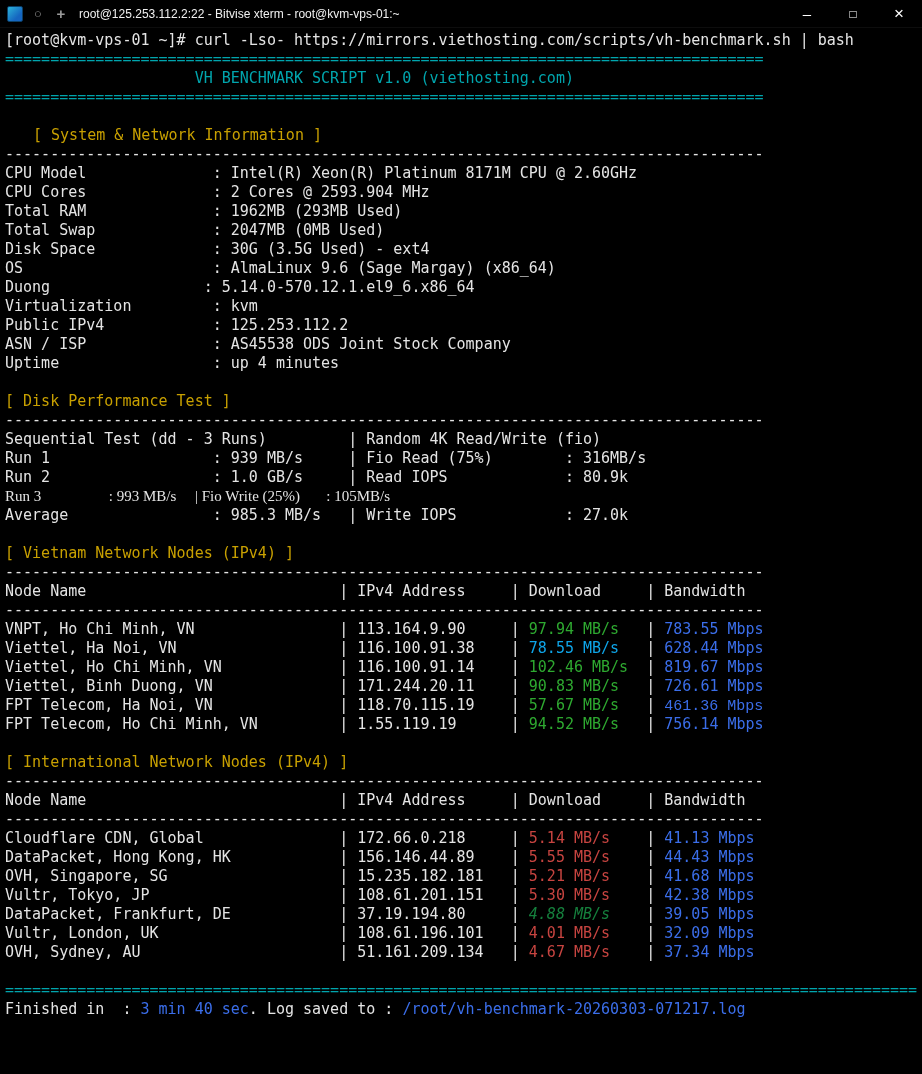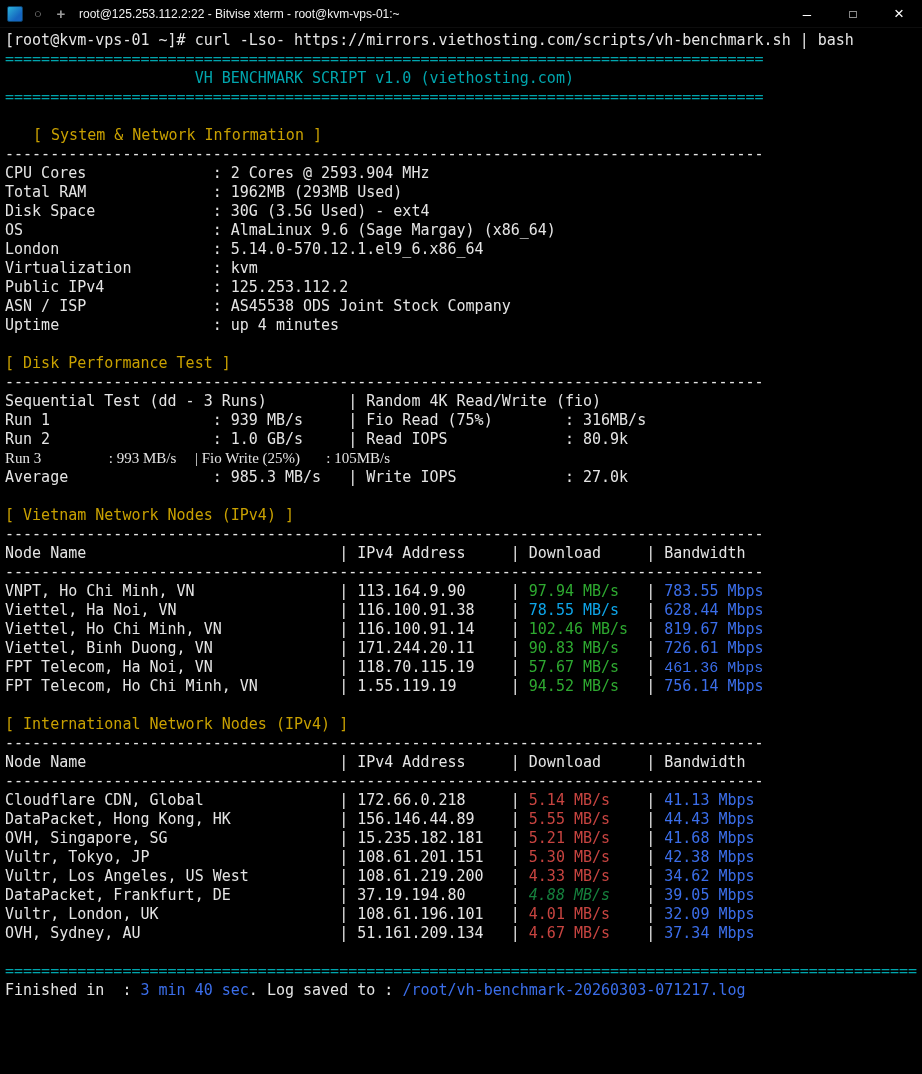--- a/index.html
+++ b/index.html
@@ -71,25 +71,27 @@
     </div>
   </div>
   <div class="terminal">
       <div class="term-line"><span style="color: rgb(228, 228, 228);">[root@kvm-vps-01 ~]# curl -Lso- https://mirrors.viethosting.com/scripts/vh-benchmark.sh | bash</span></div>
       <div class="term-line"><span style="color: rgb(0, 165, 173);">====================================================================================</span></div>
       <div class="term-line"><span style="color: rgb(0, 165, 173);">                     VH BENCHMARK SCRIPT v1.0 (viethosting.com)</span></div>
       <div class="term-line"><span style="color: rgb(0, 165, 173);">====================================================================================</span></div>
       <div class="term-line">&nbsp;</div>
       <div class="term-line"><span style="color: rgb(200, 160, 0); margin-left: 28px;">[ System &amp; Network Information ]</span></div>
       <div class="term-line"><span style="color: rgb(228, 228, 228);">------------------------------------------------------------------------------------</span></div>
+      <div class="term-line"><span style="color: rgb(228, 228, 228);">CPU Model              : Intel(R) Xeon(R) Platinum 8171M CPU @ 2.60GHz</span></div>
       <div class="term-line"><span style="color: rgb(228, 228, 228);">CPU Cores              : 2 Cores @ 2593.904 MHz</span></div>
       <div class="term-line"><span style="color: rgb(228, 228, 228);">Total RAM              : 1962MB (293MB Used)</span></div>
+      <div class="term-line"><span style="color: rgb(228, 228, 228);">Total Swap             : 2047MB (0MB Used)</span></div>
       <div class="term-line"><span style="color: rgb(228, 228, 228);">Disk Space             : 30G (3.5G Used) - ext4</span></div>
       <div class="term-line"><span style="color: rgb(228, 228, 228);">OS                     : AlmaLinux 9.6 (Sage Margay) (x86_64)</span></div>
-      <div class="term-line"><span style="color: rgb(228, 228, 228);">London                 : 5.14.0-570.12.1.el9_6.x86_64</span></div>
+      <div class="term-line"><span style="color: rgb(228, 228, 228);">Duong                 : 5.14.0-570.12.1.el9_6.x86_64</span></div>
       <div class="term-line"><span style="color: rgb(228, 228, 228);">Virtualization         : kvm</span></div>
       <div class="term-line"><span style="color: rgb(228, 228, 228);">Public IPv4            : 125.253.112.2</span></div>
       <div class="term-line"><span style="color: rgb(228, 228, 228);">ASN / ISP              : AS45538 ODS Joint Stock Company</span></div>
       <div class="term-line"><span style="color: rgb(228, 228, 228);">Uptime                 : up 4 minutes</span></div>
       <div class="term-line">&nbsp;</div>
       <div class="term-line"><span style="color: rgb(200, 160, 0);">[ Disk Performance Test ]</span></div>
       <div class="term-line"><span style="color: rgb(228, 228, 228);">------------------------------------------------------------------------------------</span></div>
       <div class="term-line"><span style="color: rgb(228, 228, 228);">Sequential Test (dd - 3 Runs)         | Random 4K Read/Write (fio)</span></div>
       <div class="term-line"><span style="color: rgb(228, 228, 228);">Run 1                  : 939 MB/s     | Fio Read (75%)        : 316MB/s</span></div>
       <div class="term-line"><span style="color: rgb(228, 228, 228);">Run 2                  : 1.0 GB/s     | Read IOPS             : 80.9k</span></div>
@@ -108,21 +110,20 @@
       <div class="term-line"><span style="color: rgb(228, 228, 228);">FPT Telecom, Ho Chi Minh, VN         | 1.55.119.19      | </span><span style="color: rgb(46, 169, 48);">94.52 MB/s  </span><span style="color: rgb(228, 228, 228);"> | </span><span style="color: rgb(59, 110, 234);">756.14 Mbps</span></div>
       <div class="term-line">&nbsp;</div>
       <div class="term-line"><span style="color: rgb(200, 160, 0);">[ International Network Nodes (IPv4) ]</span></div>
       <div class="term-line"><span style="color: rgb(228, 228, 228);">------------------------------------------------------------------------------------</span></div>
       <div class="term-line"><span style="color: rgb(228, 228, 228);">Node Name                            | IPv4 Address     | Download     | Bandwidth</span></div>
       <div class="term-line"><span style="color: rgb(228, 228, 228);">------------------------------------------------------------------------------------</span></div>
       <div class="term-line"><span style="color: rgb(228, 228, 228);">Cloudflare CDN, Global               | 172.66.0.218     | </span><span style="color: rgb(199, 68, 64);">5.14 MB/s   </span><span style="color: rgb(228, 228, 228);"> | </span><span style="color: rgb(59, 110, 234);">41.13 Mbps</span></div>
       <div class="term-line"><span style="color: rgb(228, 228, 228);">DataPacket, Hong Kong, HK            | 156.146.44.89    | </span><span style="color: rgb(199, 68, 64);">5.55 MB/s   </span><span style="color: rgb(228, 228, 228);"> | </span><span style="color: rgb(59, 110, 234);">44.43 Mbps</span></div>
       <div class="term-line"><span style="color: rgb(228, 228, 228);">OVH, Singapore, SG                   | 15.235.182.181   | </span><span style="color: rgb(199, 68, 64);">5.21 MB/s   </span><span style="color: rgb(228, 228, 228);"> | </span><span style="color: rgb(59, 110, 234);">41.68 Mbps</span></div>
       <div class="term-line"><span style="color: rgb(228, 228, 228);">Vultr, Tokyo, JP                     | 108.61.201.151   | </span><span style="color: rgb(199, 68, 64);">5.30 MB/s   </span><span style="color: rgb(228, 228, 228);"> | </span><span style="color: rgb(59, 110, 234);">42.38 Mbps</span></div>
-      <div class="term-line"><span style="color: rgb(228, 228, 228);">Vultr, Los Angeles, US West          | 108.61.219.200   | </span><span style="color: rgb(199, 68, 64);">4.33 MB/s   </span><span style="color: rgb(228, 228, 228);"> | </span><span style="color: rgb(59, 110, 234);">34.62 Mbps</span></div>
       <div class="term-line"><span style="color: rgb(228, 228, 228);">DataPacket, Frankfurt, DE            | 37.19.194.80     | </span><span style="color: #15803d; font-style: italic;">4.88 MB/s   </span><span style="color: rgb(228, 228, 228);"> | </span><span style="color: rgb(59, 110, 234);">39.05 Mbps</span></div>
       <div class="term-line"><span style="color: rgb(228, 228, 228);">Vultr, London, UK                    | 108.61.196.101   | </span><span style="color: rgb(199, 68, 64);">4.01 MB/s   </span><span style="color: rgb(228, 228, 228);"> | </span><span style="color: rgb(59, 110, 234);">32.09 Mbps</span></div>
       <div class="term-line"><span style="color: rgb(228, 228, 228);">OVH, Sydney, AU                      | 51.161.209.134   | </span><span style="color: rgb(199, 68, 64);">4.67 MB/s   </span><span style="color: rgb(228, 228, 228);"> | </span><span style="color: rgb(59, 110, 234);">37.34 Mbps</span></div>
       <div class="term-line">&nbsp;</div>
       <div class="term-line"><span style="color: rgb(0, 165, 173);">=====================================================================================================</span></div>
       <div class="term-line"><span style="color: rgb(228, 228, 228);">Finished in  : </span><span style="color: rgb(59, 110, 234);">3 min 40 sec</span><span style="color: rgb(228, 228, 228);">. Log saved to : </span><span style="color: rgb(59, 110, 234);">/root/vh-benchmark-20260303-071217.log</span></div>
     </div>
 </div>
 
 </body></html>

